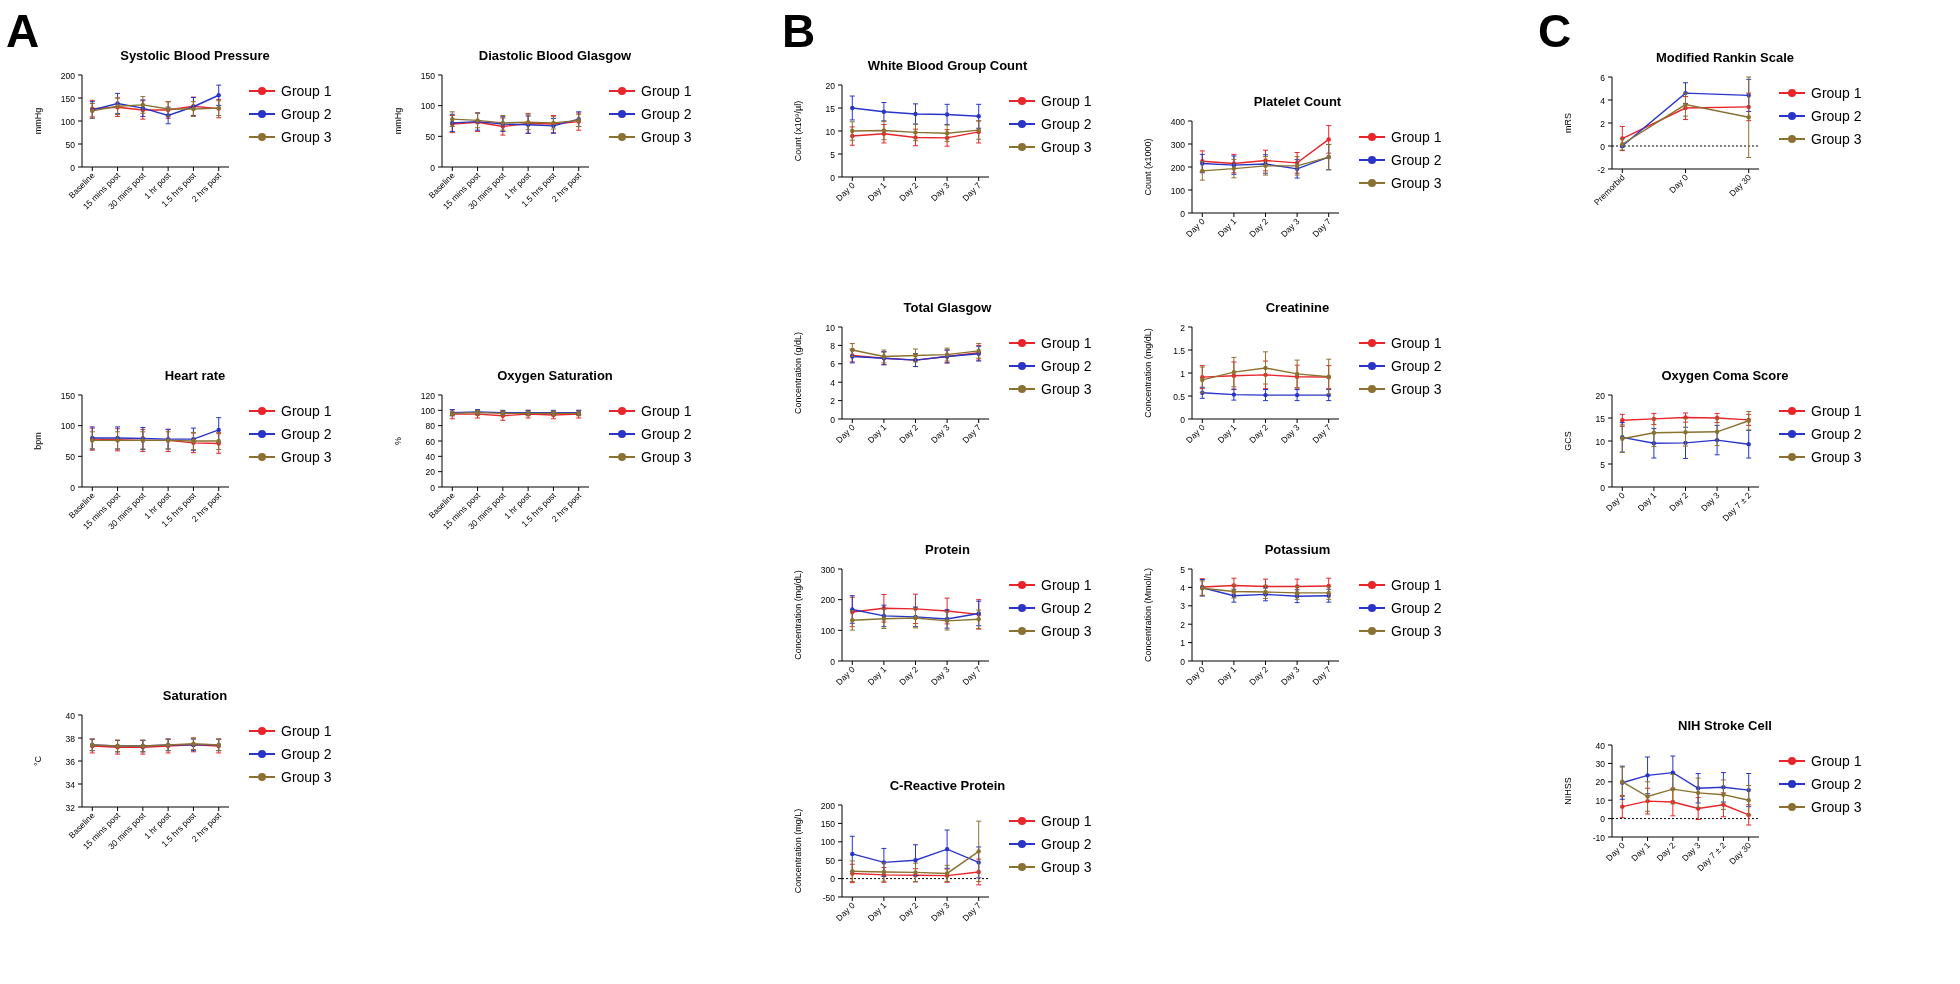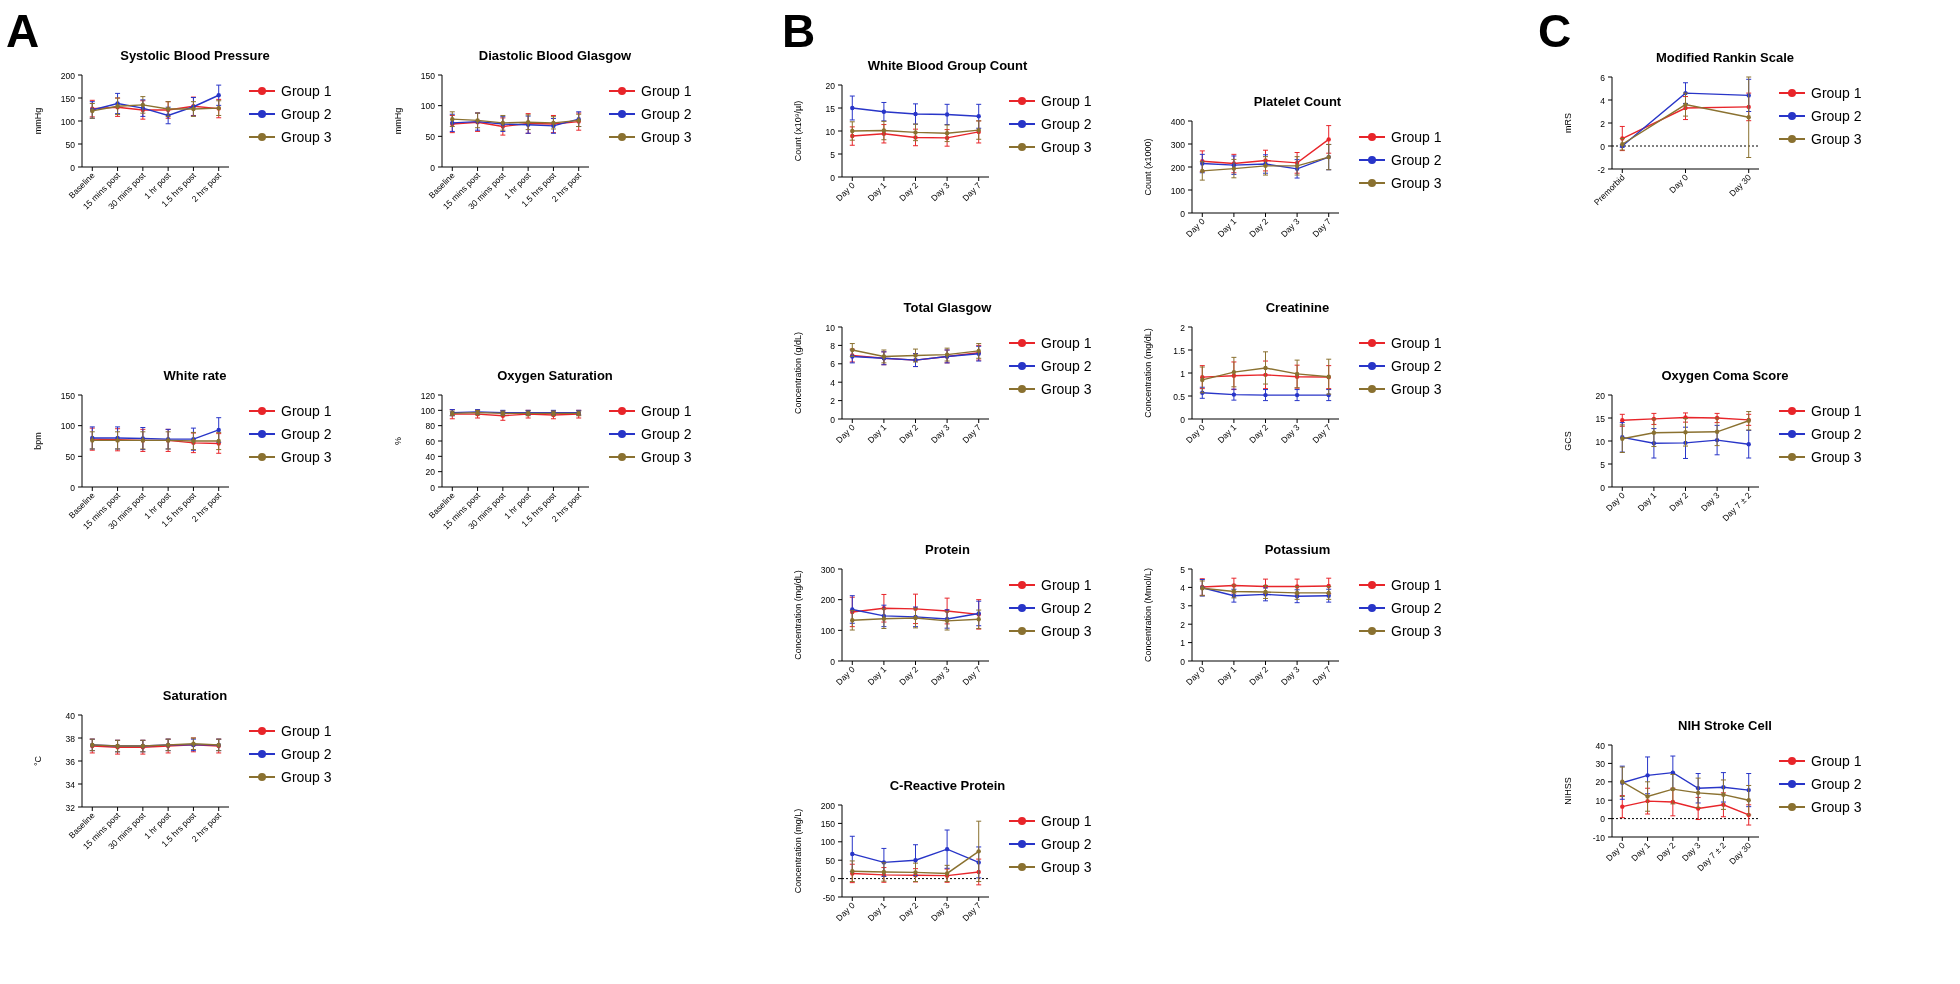--- a/index.html
+++ b/index.html
@@ -274,21 +274,21 @@
           <span class="legend-sym">
             <span class="legend-line" style="background: rgb(138, 113, 48);"></span>
             <span class="legend-dot" style="background: rgb(138, 113, 48);"></span>
           </span>
           <span>Group 3</span>
         </div>
       </div>
     </div>
   </div>
 <div class="chart" style="left:30px;top:368px;width:330px;height:250px;">
-    <div class="chart-title">White rate</div>
+    <div class="chart-title">Heart rate</div>
     <div class="plotwrap">
       <svg width="205" height="148">
         <line x1="52" y1="10" x2="52" y2="102" stroke="#000" stroke-width="1"></line>
         <line x1="52" y1="102" x2="199" y2="102" stroke="#000" stroke-width="1"></line>
         <line x1="48" y1="102" x2="52" y2="102" stroke="#000" stroke-width="1"></line>
         <text x="45" y="105.5" text-anchor="end" font-size="8.5" fill="#000" font-family="&quot;Liberation Sans&quot;, sans-serif">0</text>
         <line x1="48" y1="71.33333333333334" x2="52" y2="71.33333333333334" stroke="#000" stroke-width="1"></line>
         <text x="45" y="74.83333333333334" text-anchor="end" font-size="8.5" fill="#000" font-family="&quot;Liberation Sans&quot;, sans-serif">50</text>
         <line x1="48" y1="40.66666666666667" x2="52" y2="40.66666666666667" stroke="#000" stroke-width="1"></line>
         <text x="45" y="44.16666666666667" text-anchor="end" font-size="8.5" fill="#000" font-family="&quot;Liberation Sans&quot;, sans-serif">100</text>

